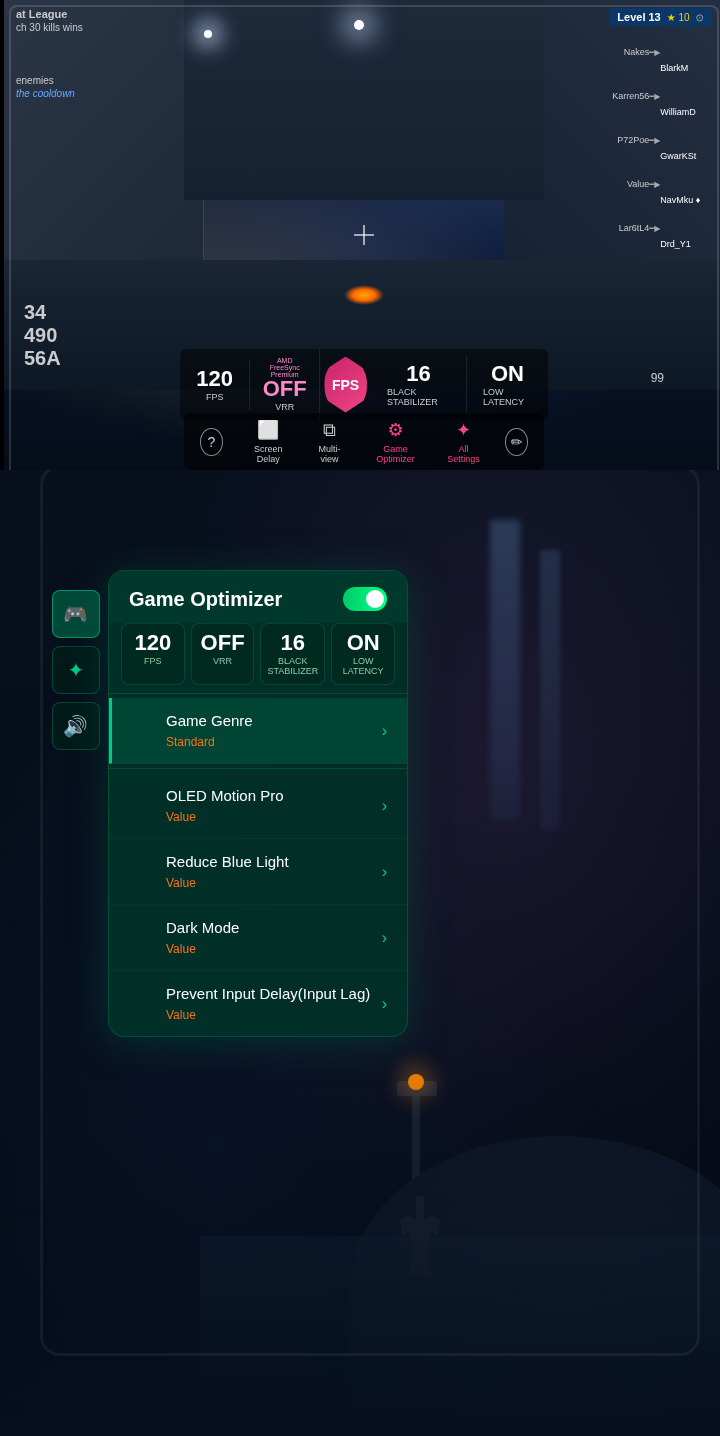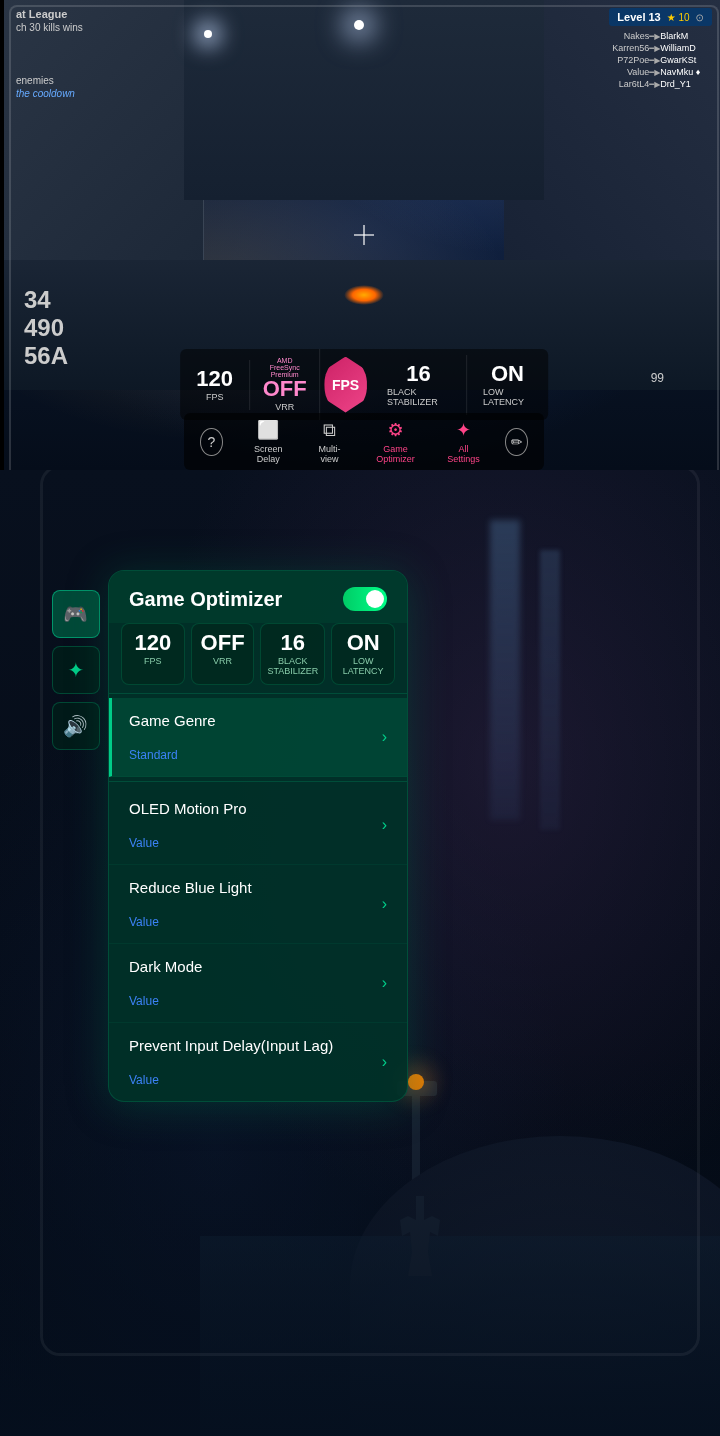--- a/index.html
+++ b/index.html
@@ -180,20 +180,21 @@
       width: 40px;
       text-align: right;
     }
     .player-gun {
       color: #aaa;
       font-size: 8px;
     }
     .player-name-right {
       color: #fff;
       width: 50px;
+      margin-top: 32px;
     }
 
     
     .stats-bar {
       position: absolute;
       bottom: 50px;
       left: 50%;
       transform: translateX(-50%);
       display: flex;
       align-items: center;
@@ -532,29 +533,30 @@
     .panel-menu-item.active {
       background: rgba(0,100,70,0.4);
     }
     .panel-menu-item.active::left {
       border-left: 3px solid #00cc88;
     }
 
     .panel-menu-left {
       display: flex;
       flex-direction: column;
-      gap: 19px;
+      gap: 6px;
+      margin-left: 37px;
     }
     .panel-menu-title {
       color: #fff;
       font-size: 15px;
       font-weight: 500;
     }
     .panel-menu-value {
-      color: #3b82f6;
+      color: #f97316;
       font-size: 12px;
     }
     .panel-menu-chevron {
       color: #00cc88;
       font-size: 16px;
     }
 
     
     .panel-menu-item.active {
       border-left: 3px solid #00cc88;
@@ -641,21 +643,21 @@
     .kill-feed {
       position: absolute;
       bottom: 100px;
       left: 20px;
       display: flex;
       flex-direction: column;
       gap: 2px;
     }
     .kill-score {
       color: #ccc;
-      font-size: 24px;
+      font-size: 20px;
       font-weight: bold;
     }
     .kill-score span { display: block; }
 
     
     .score-indicator {
       position: absolute;
       bottom: 85px;
       right: 60px;
       color: #ccc;

